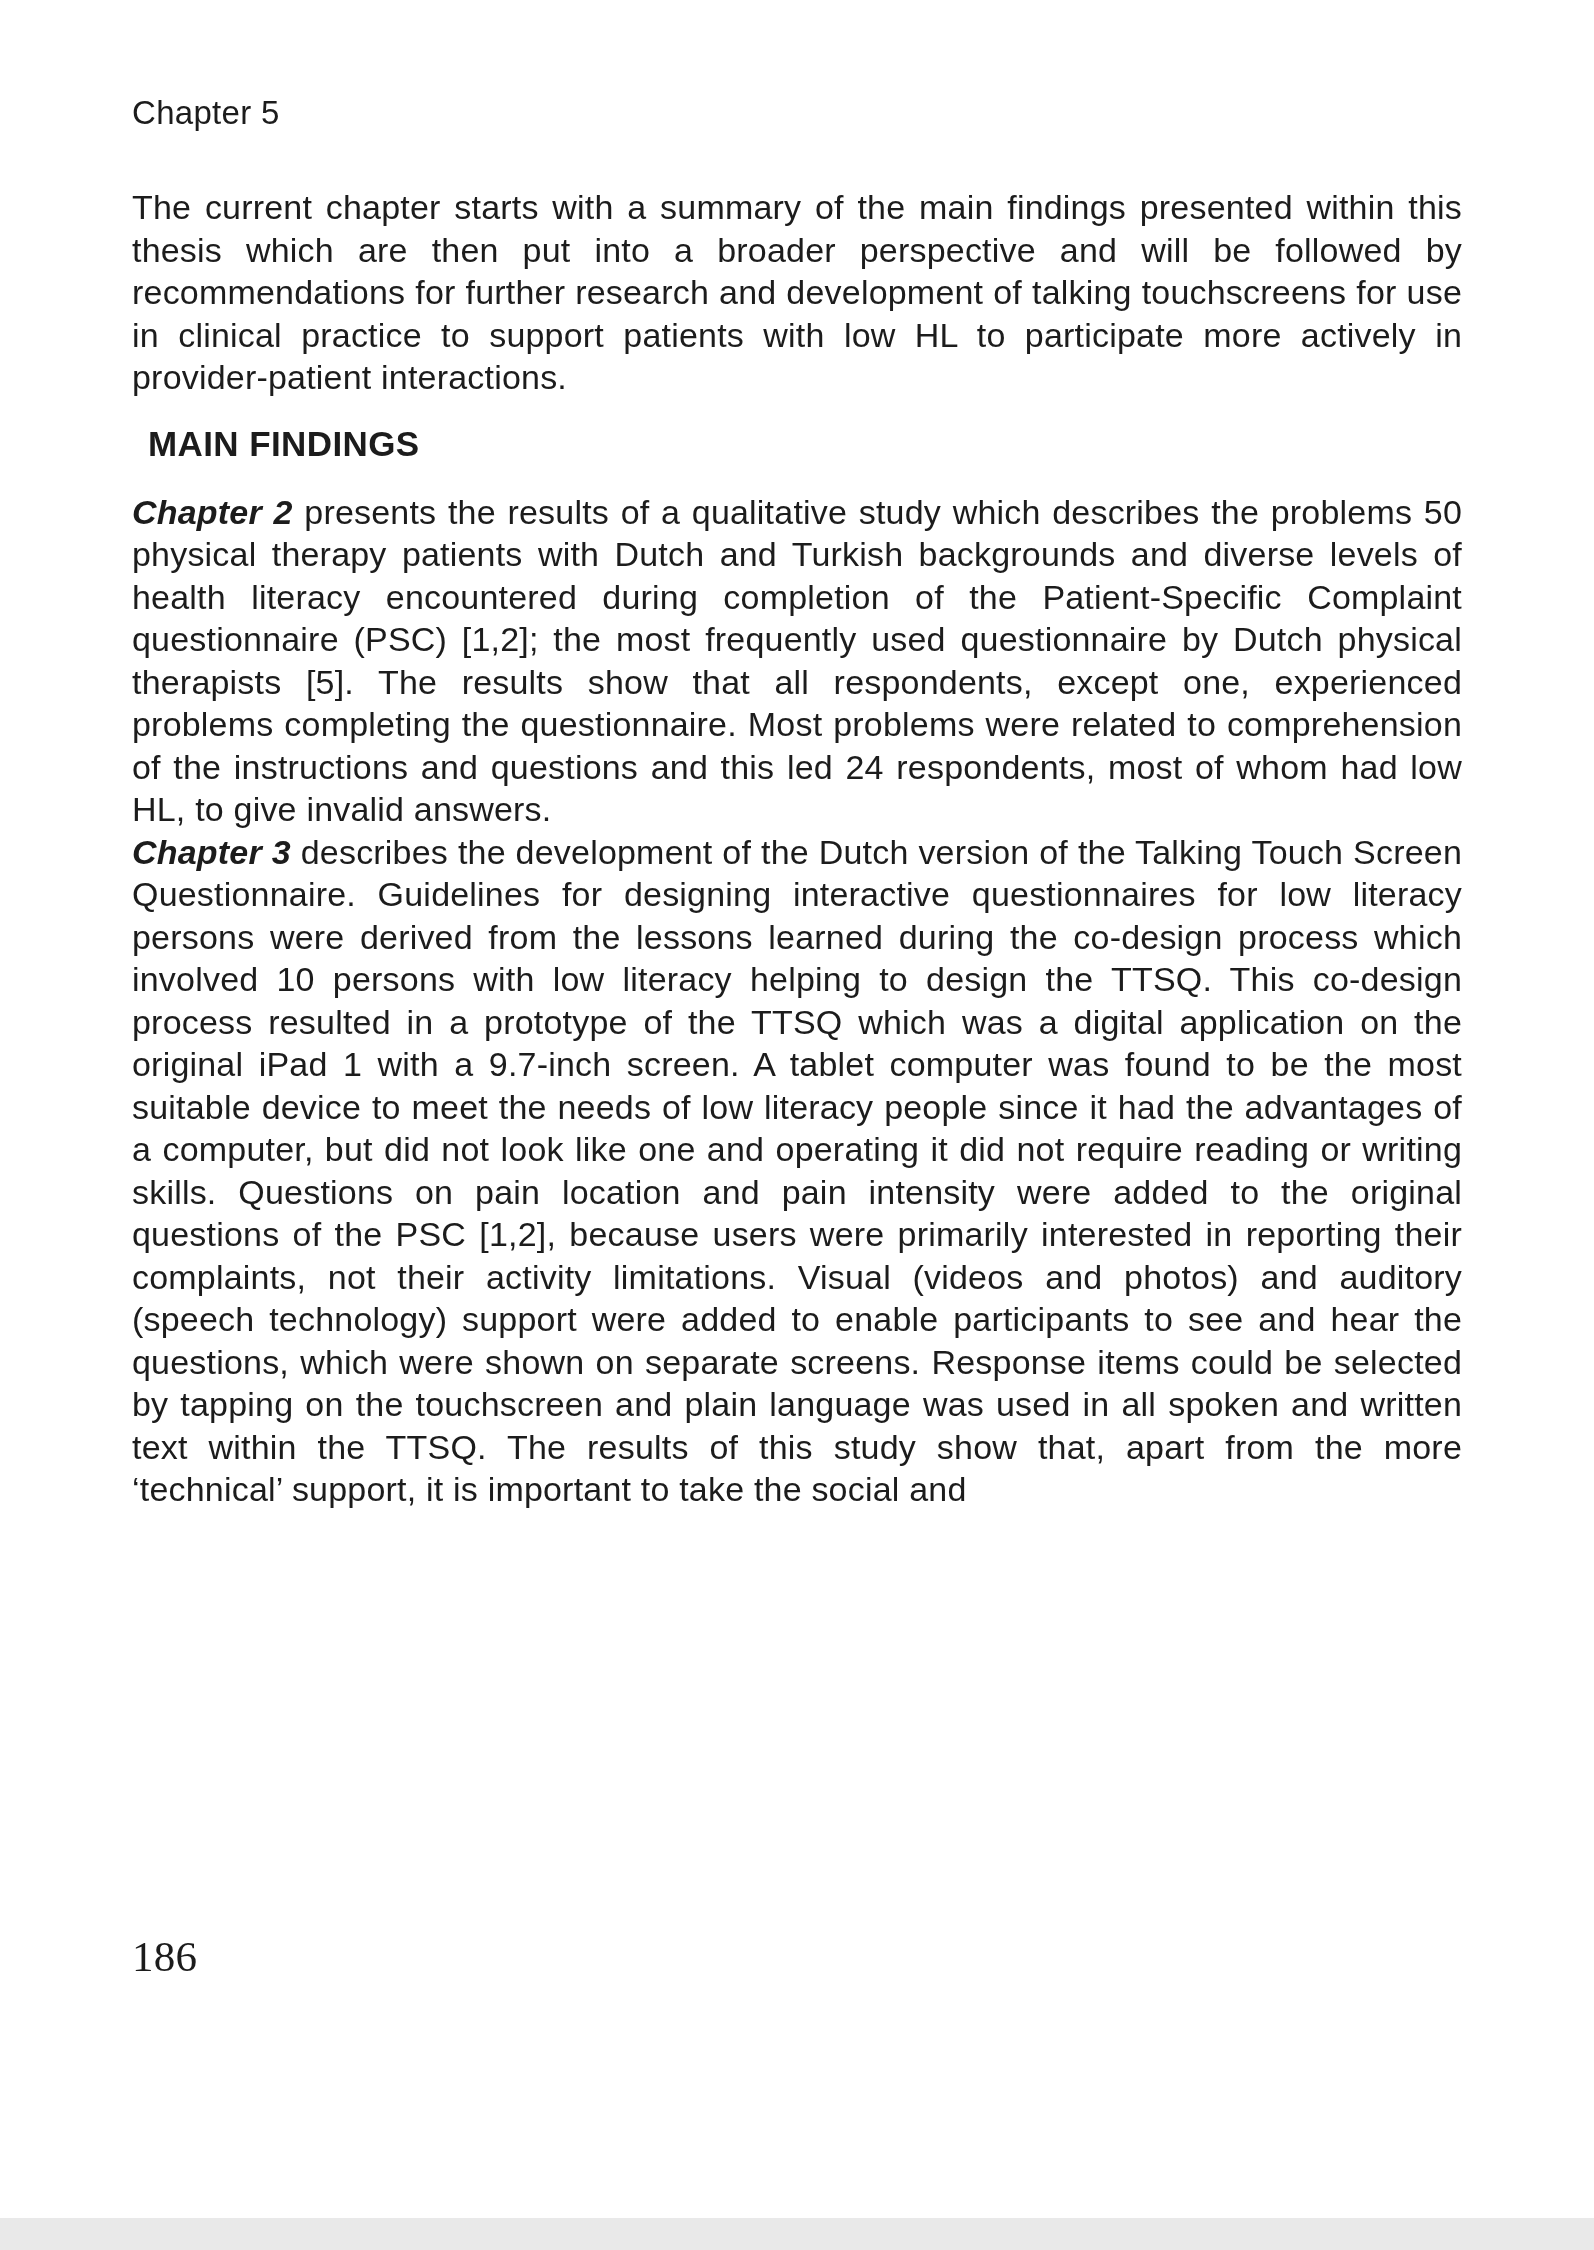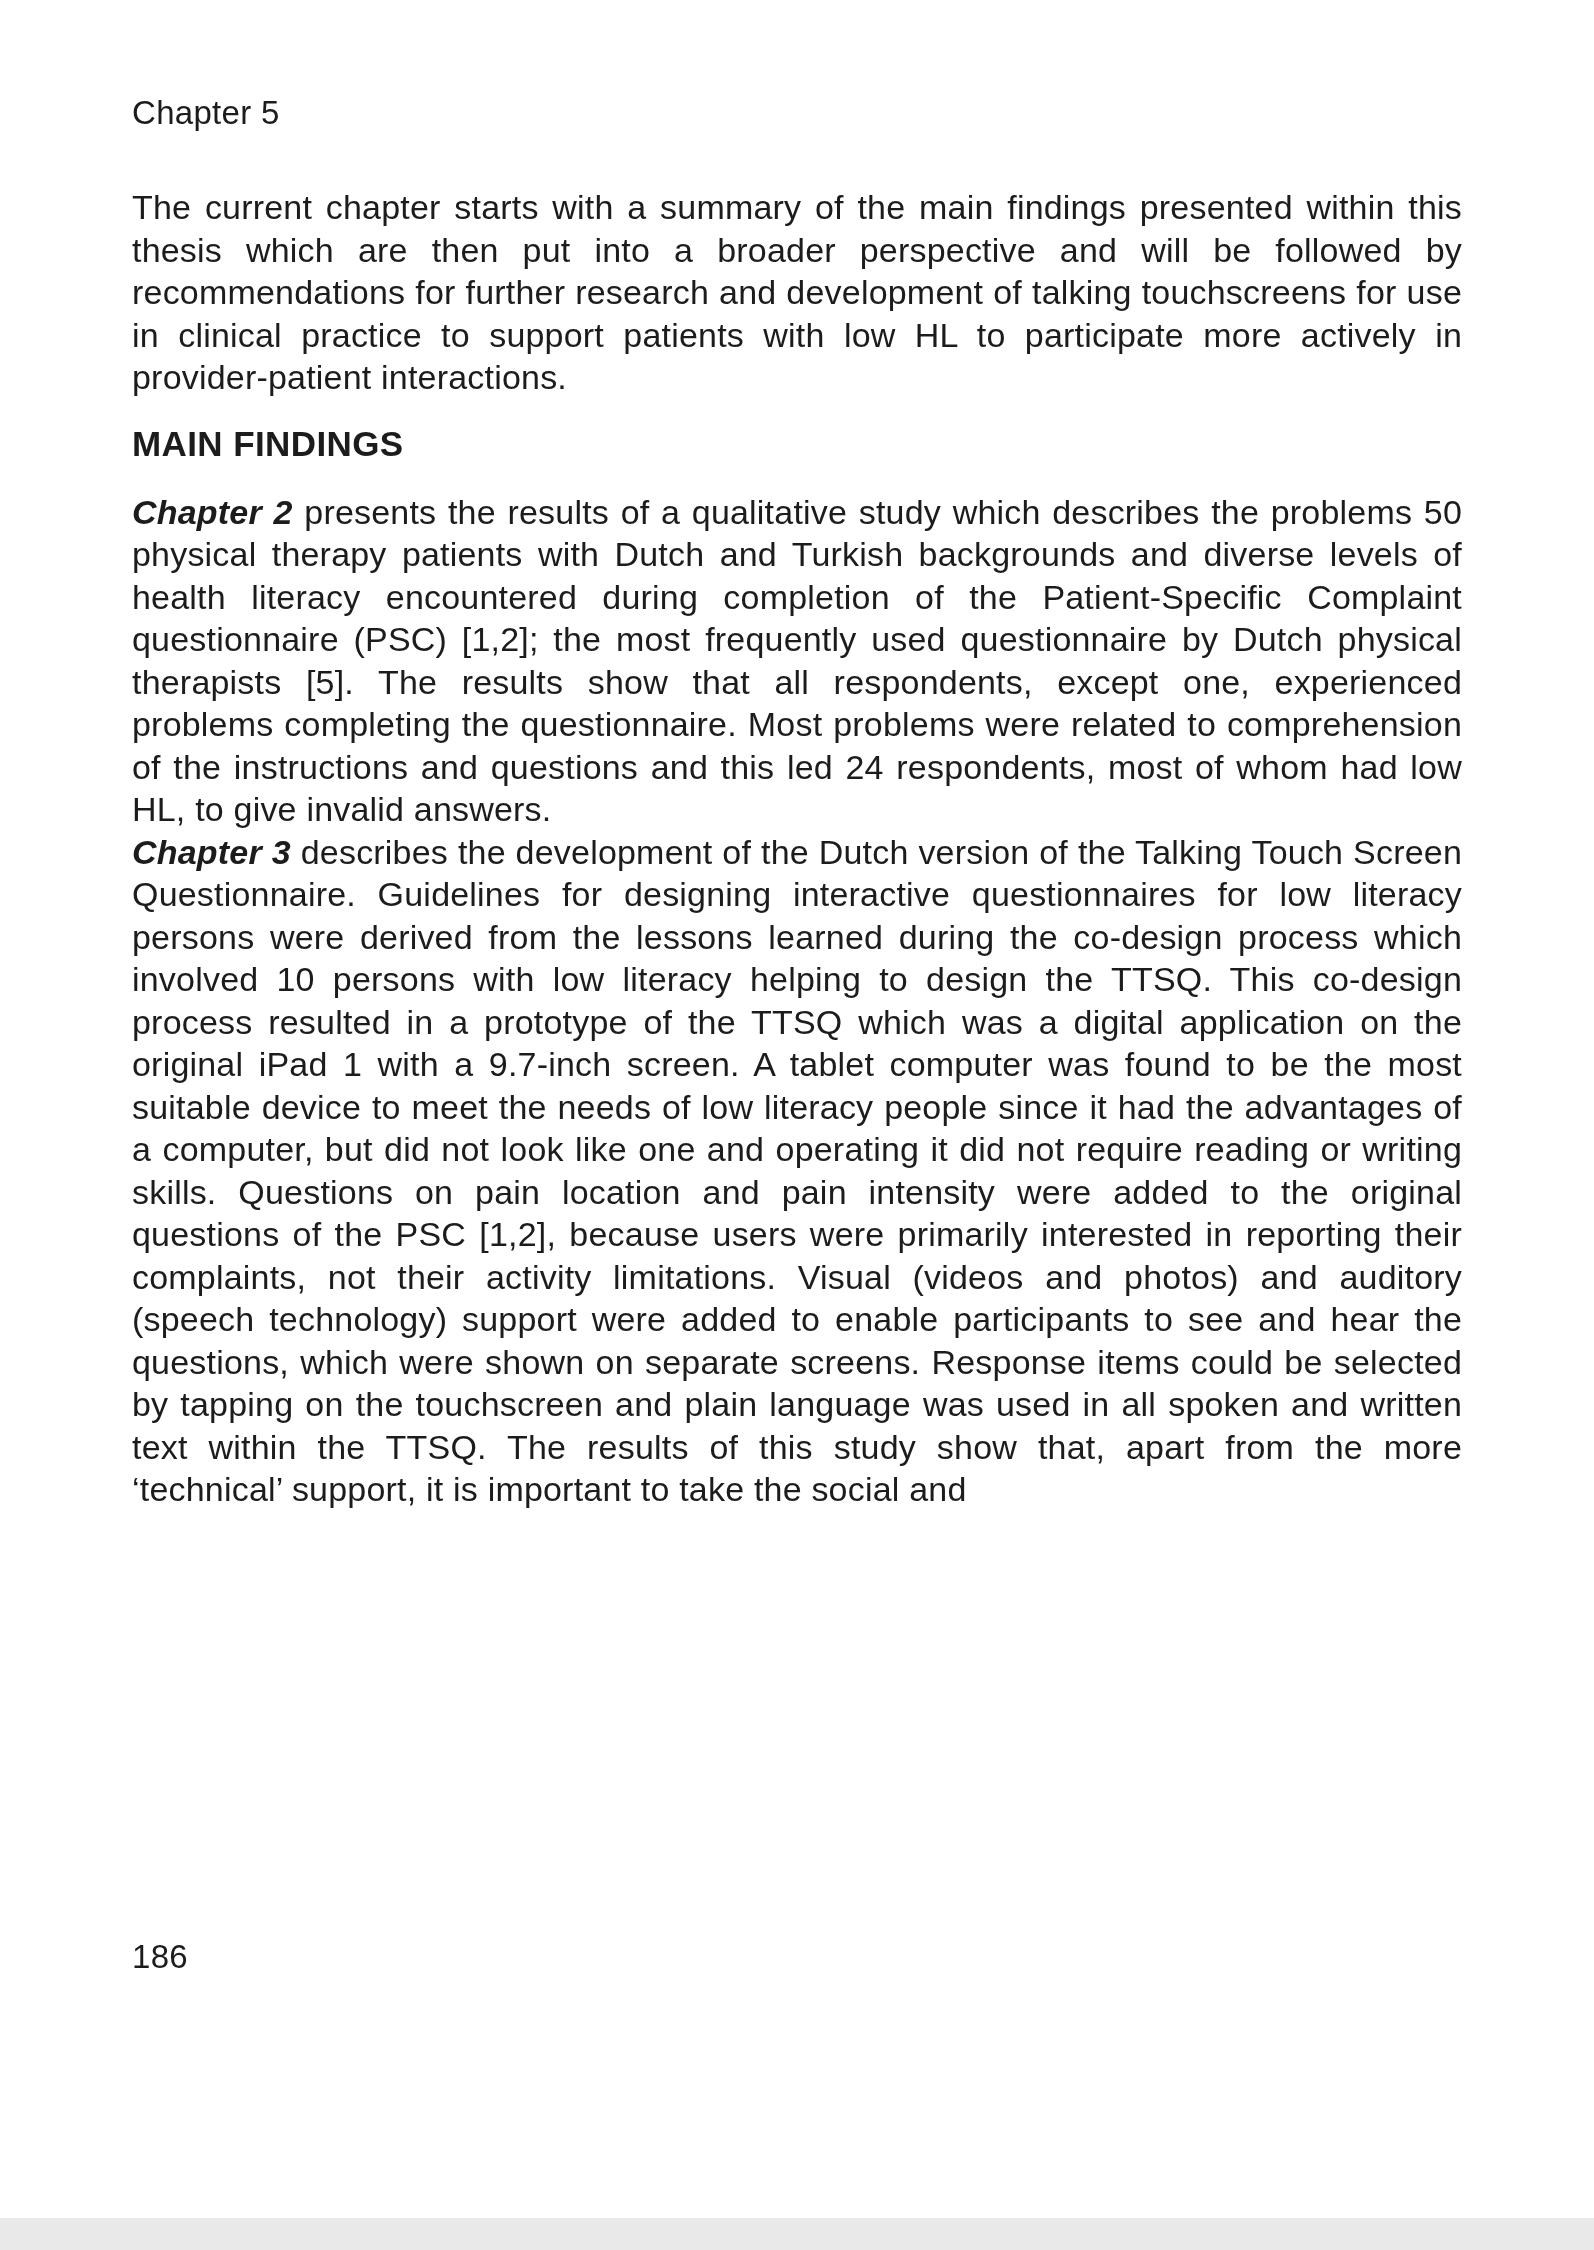--- a/index.html
+++ b/index.html
@@ -37,33 +37,34 @@
     margin-bottom: 24px;
   }
   .intro-line {
     text-align: left;
   }
   .section-heading {
     font-size: 35px;
     line-height: 42px;
     font-weight: 700;
     letter-spacing: 0.4px;
-    margin: 24px 0 26px 0;
+    margin: 24px 0 26px 16px;
   }
   .chapter-label {
     font-weight: 700;
     font-style: italic;
   }
   .page-number {
     position: absolute;
     left: 132px;
     top: 1936px;
-    font-size: 33px;
+    font-size: 43px;
     line-height: 42px;
     letter-spacing: 0.3px;
+    font-family: Liberation Serif, serif;
   }
 </style>
 </head>
 <body>
 
 <div class="page">
 
   <div class="running-header">Chapter 5</div>
 
 

